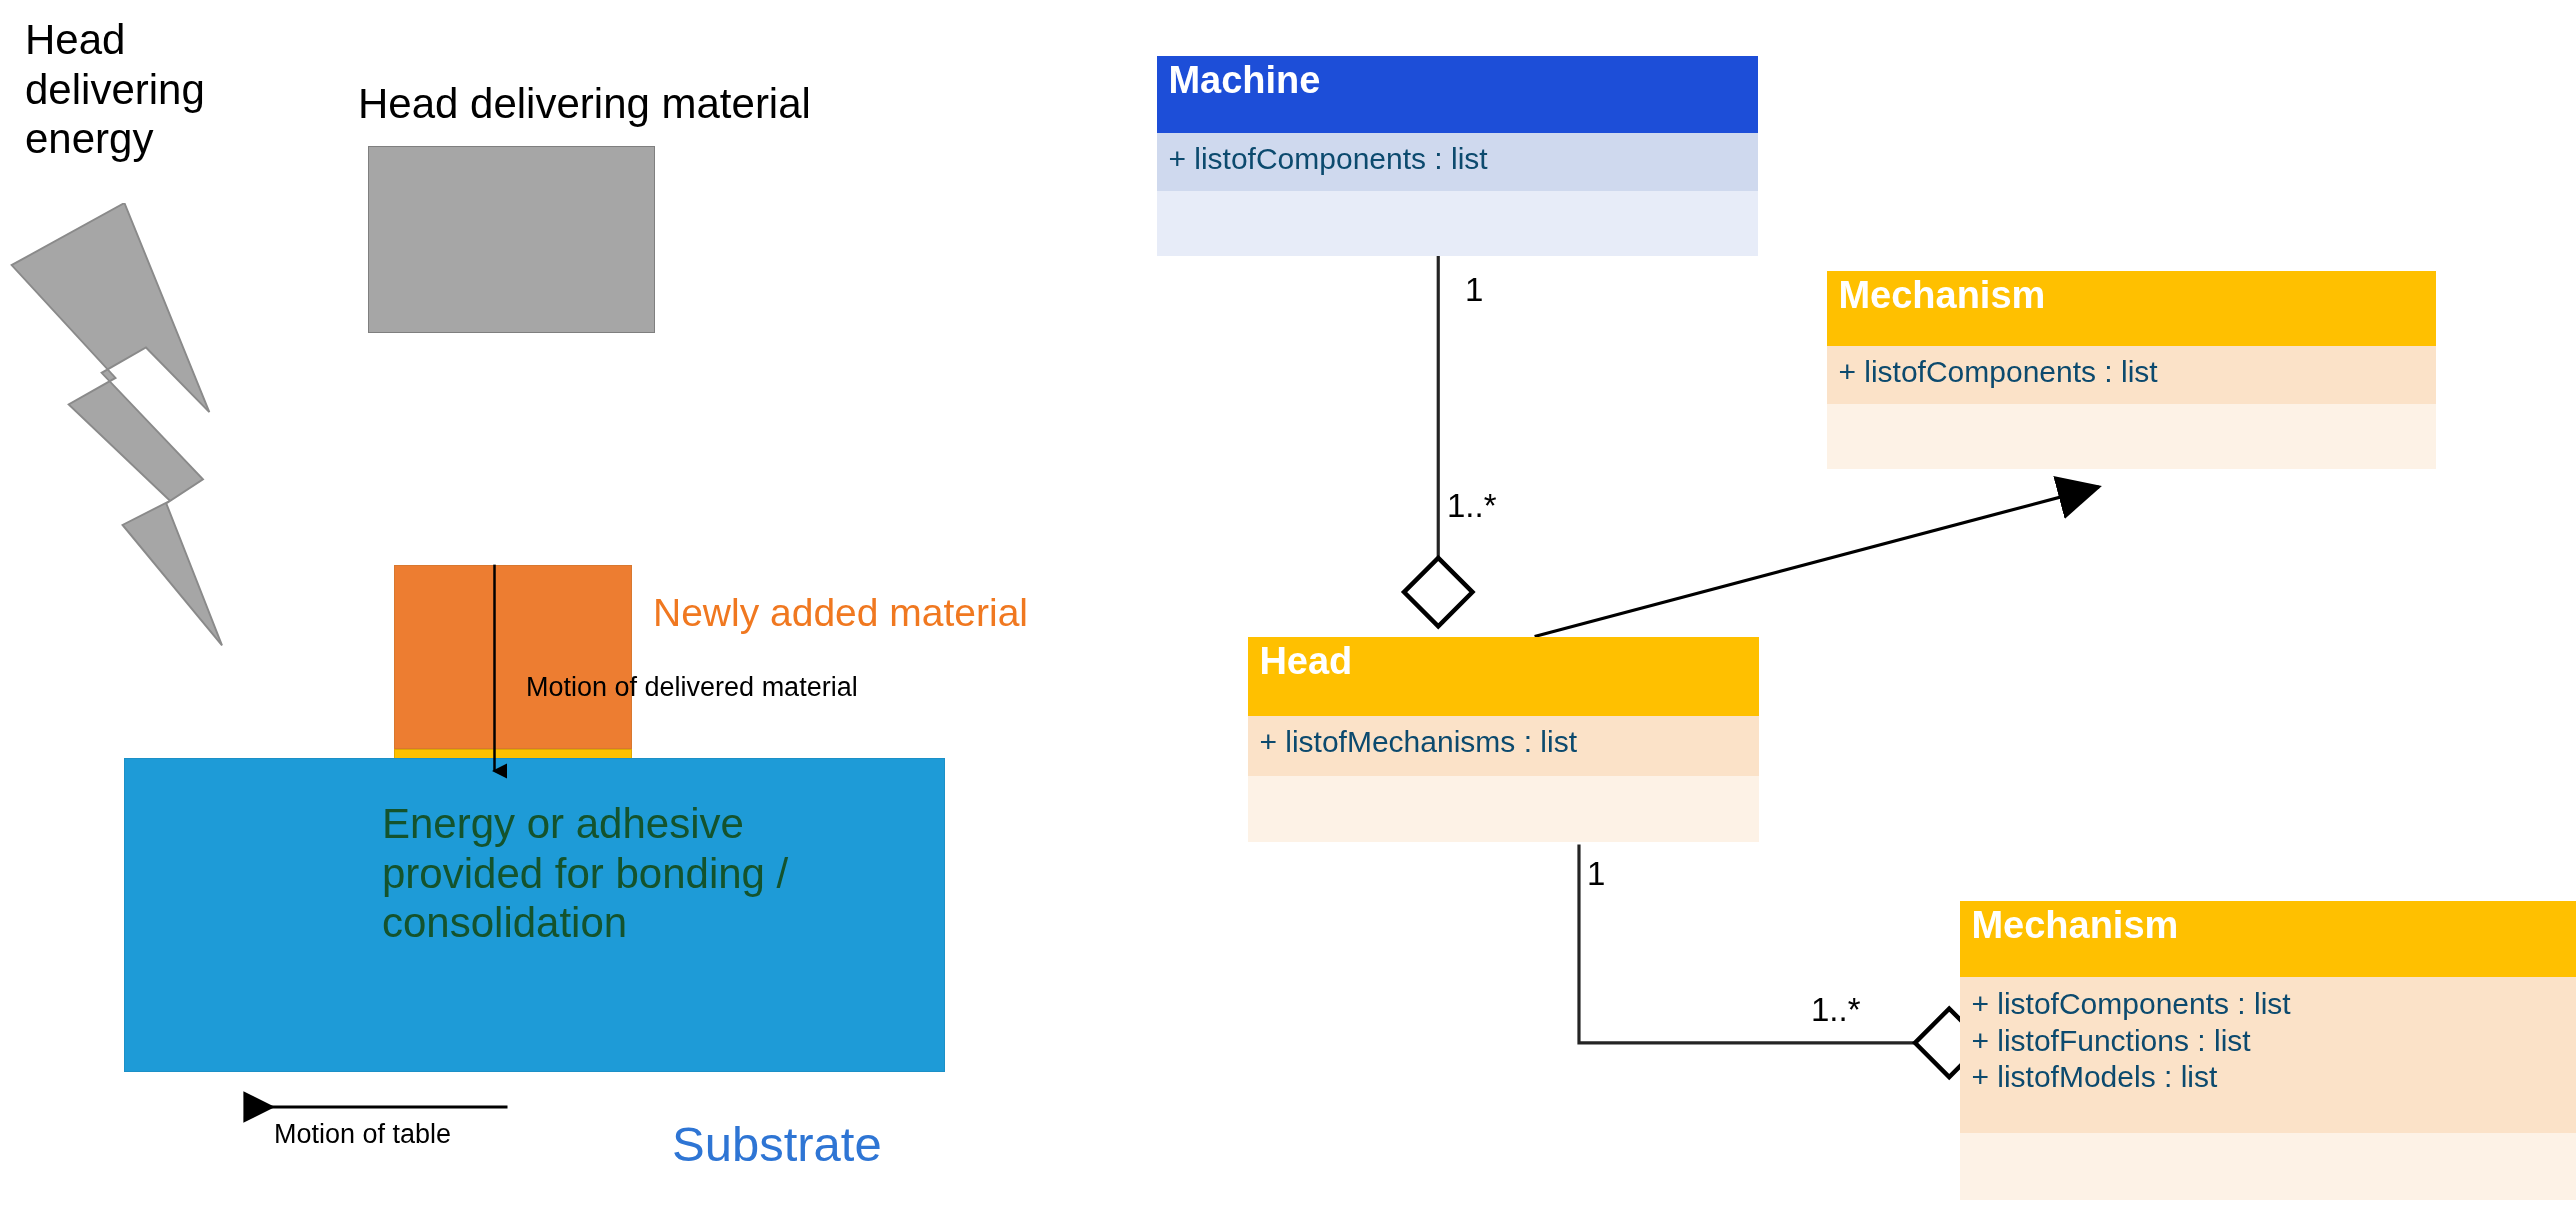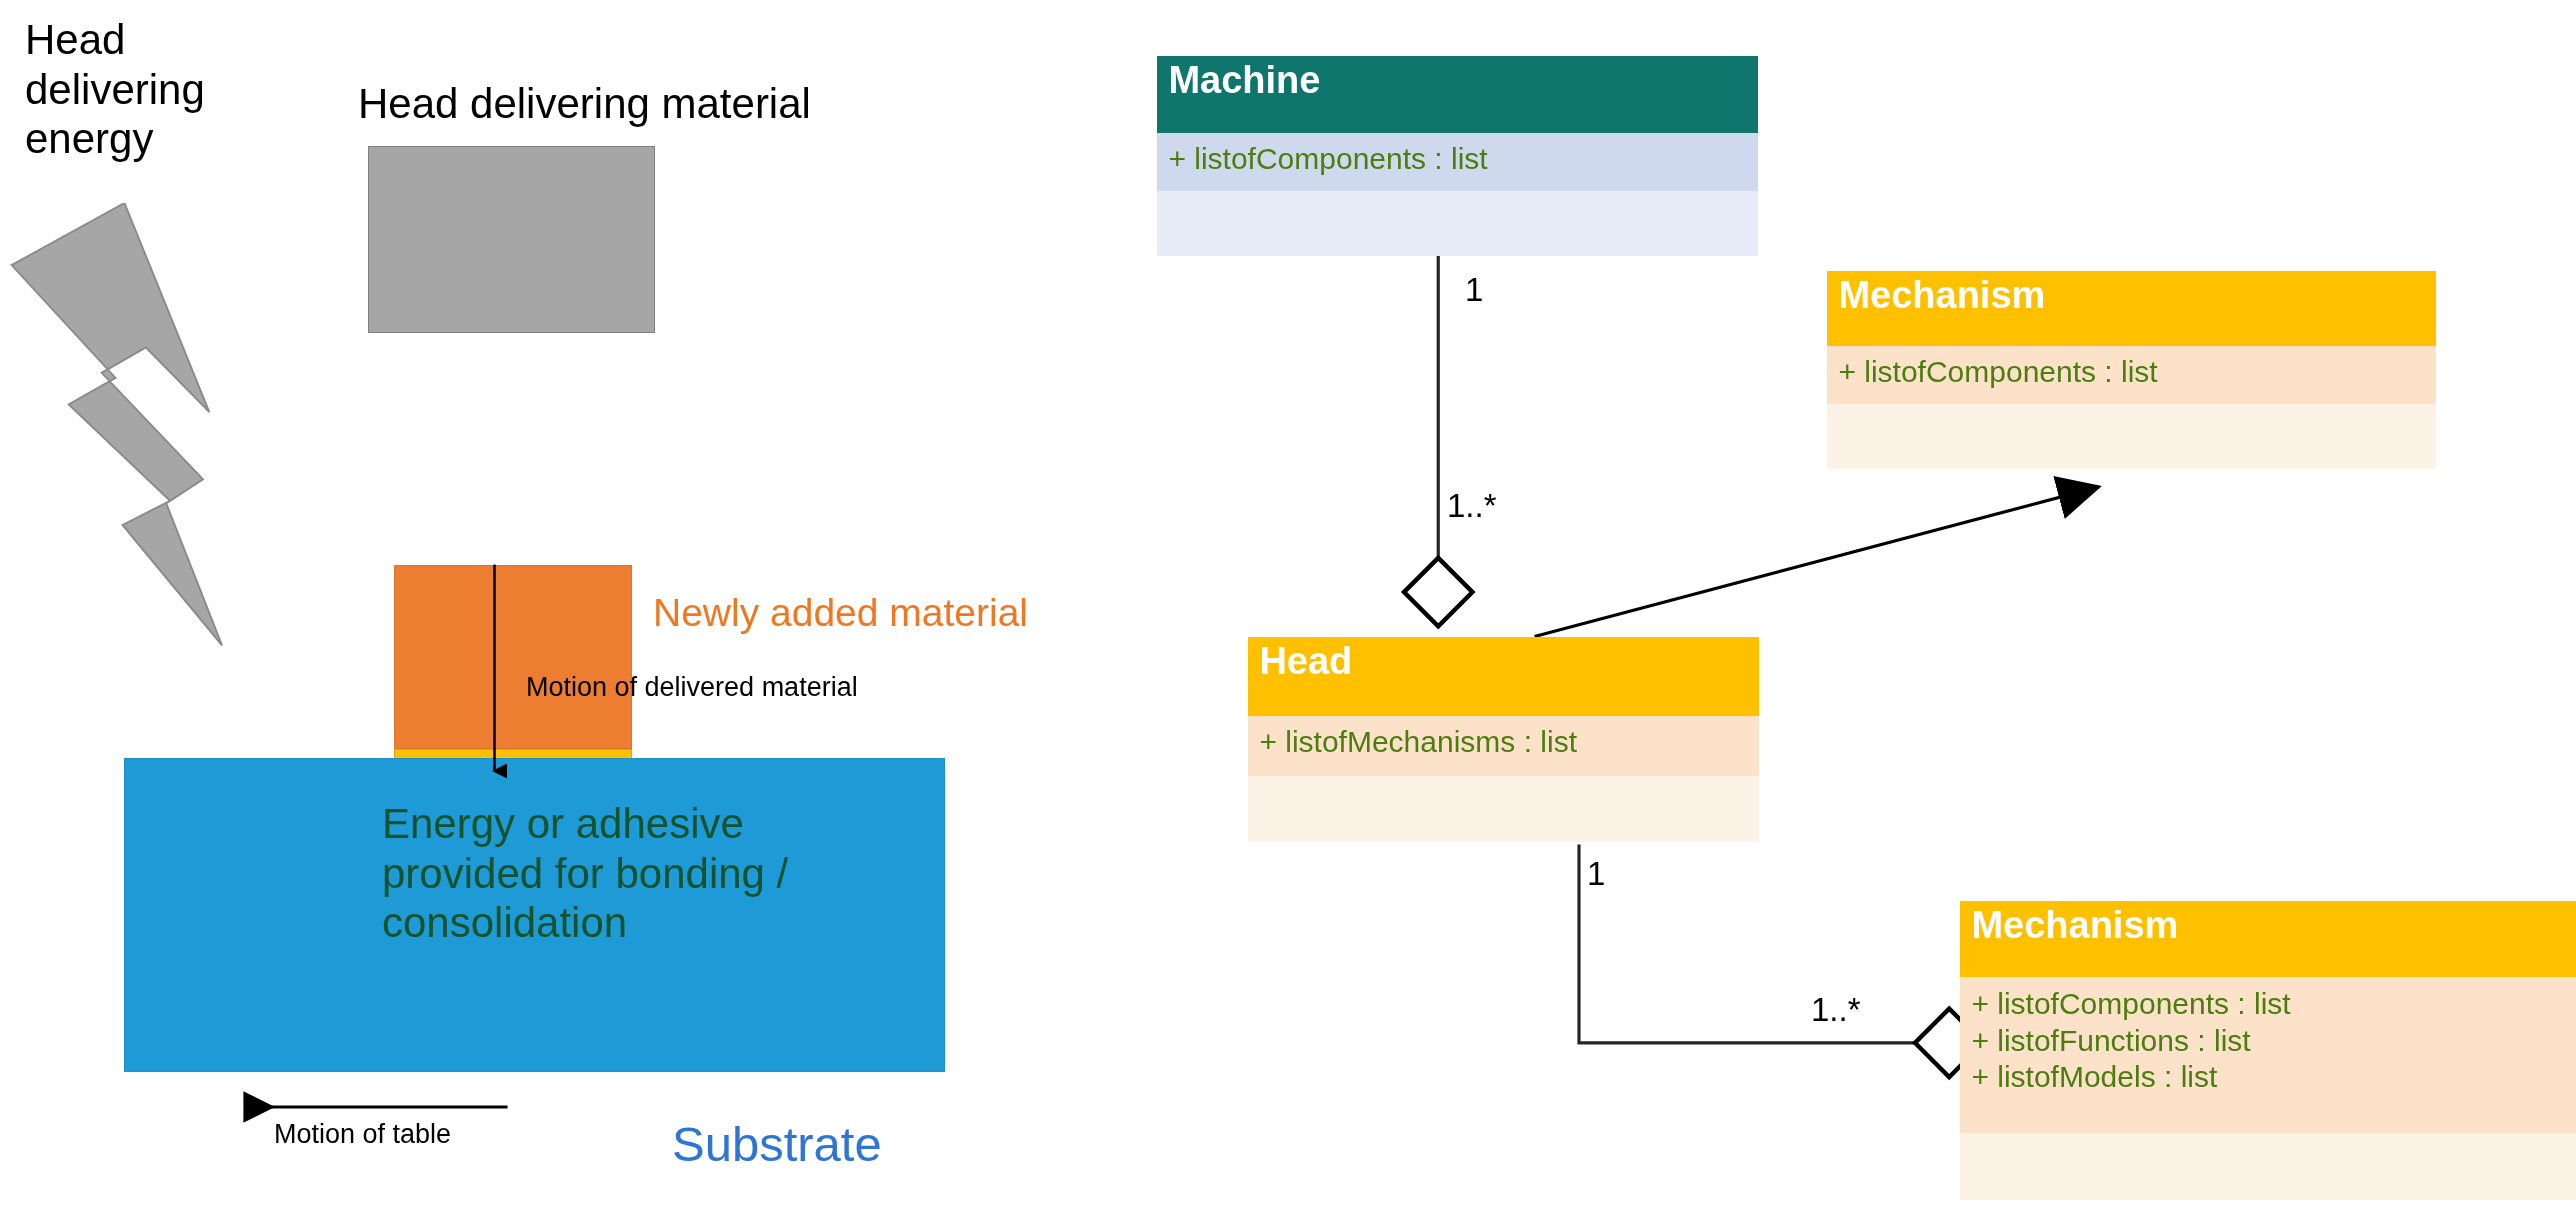--- a/index.html
+++ b/index.html
@@ -116,32 +116,32 @@
   .uml-title {
     color: #ffffff;
     font-size: 38px;
     font-weight: bold;
     padding: 5px 0 5px 11.4px;
     box-sizing: border-box;
     line-height: 1.0;
   }
   .uml-attrs {
     font-size: 30px;
-    color: #4d7c0f;
+    color: #0c4a6e;
     padding: 10px 0 10px 11.4px;
     box-sizing: border-box;
     line-height: 1.22;
   }
   .uml-ops {
     box-sizing: border-box;
   }
 
   
   #uml-machine { left: 1157px; top: 56px; width: 601px; }
-  #uml-machine .uml-title { background: #0f766e; height: 77px; }
+  #uml-machine .uml-title { background: #1d4ed8; height: 77px; }
   #uml-machine .uml-attrs { background: #CFD9EE; height: 58px; padding-top: 7.6px; }
   #uml-machine .uml-ops   { background: #E7ECF8; height: 65px; }
 
   
   #uml-component { left: 1827px; top: 271px; width: 609px; }
   #uml-component .uml-title { background: #FFC000; height: 75px; }
   #uml-component .uml-attrs { background: #FBE2C8; height: 58px; padding-top: 7.6px; }
   #uml-component .uml-ops   { background: #FDF2E6; height: 65px; }
 
   

